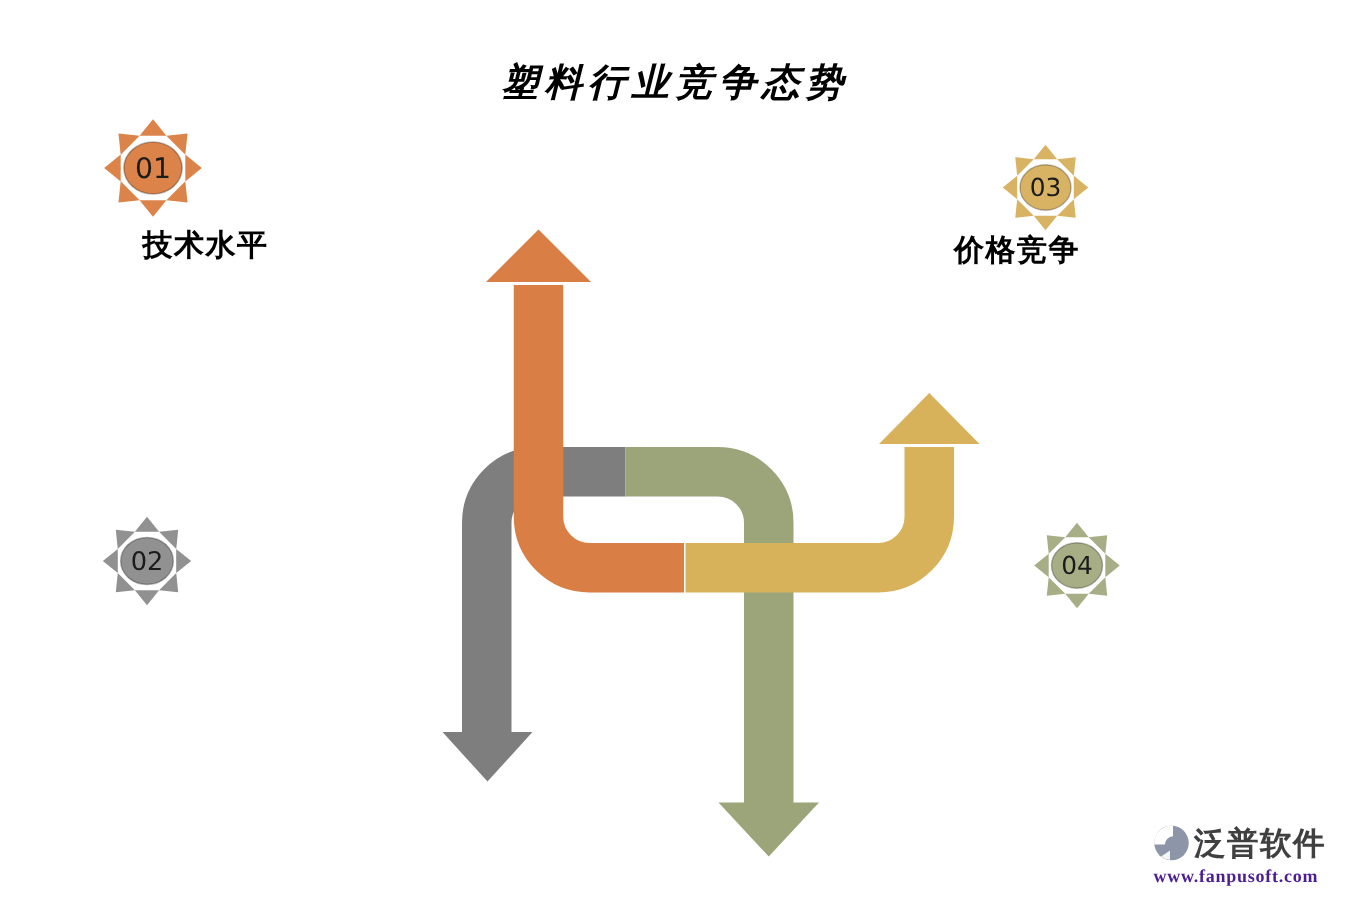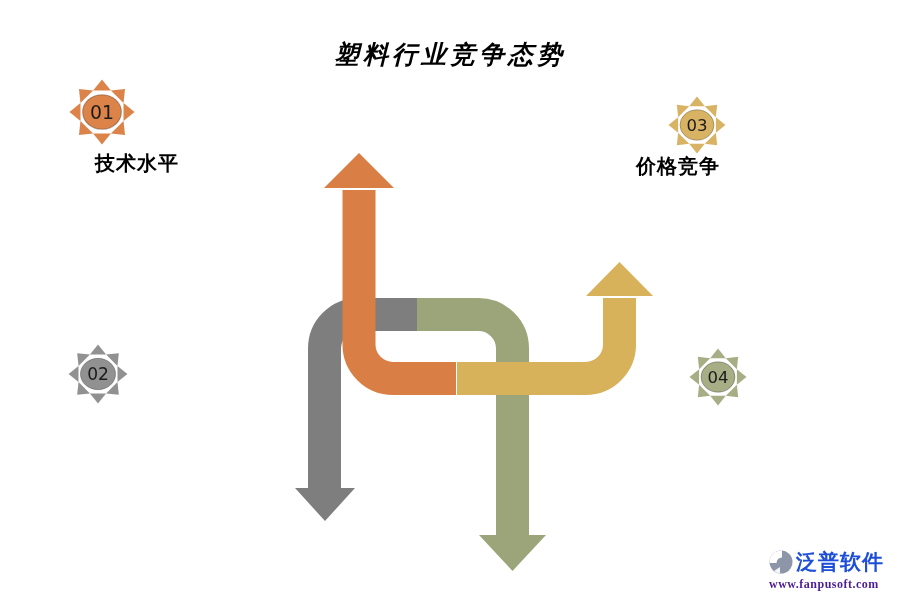--- a/index.html
+++ b/index.html
@@ -22,21 +22,21 @@
   .label-03 { left:636px; top:153px; }
   .label-04 { left:671px; top:411px; }
   .sun-circle { stroke:rgba(0,0,0,0.28); stroke-width:1; }
   .sun-num {
     font-family:"DejaVu Sans", sans-serif; font-size:18px;
     text-anchor:middle; fill:#1b1b1b;
   }
   .watermark { position:absolute; right:16px; bottom:8px; text-align:left; }
   .wm-row { display:flex; align-items:center; gap:3px; }
   .wm-brand {
-    font-size:21px; font-weight:bold; color:#1d4ed8; letter-spacing:1px;
+    font-size:21px; font-weight:bold; color:#404040; letter-spacing:1px;
   }
   .wm-url {
     margin-top:1px; font-size:12px; font-weight:bold; color:#4c1d95;
     letter-spacing:0.5px; font-family:"Liberation Serif", serif;
   }
 </style>
 </head>
 <body>
 
 <div class="stage">

